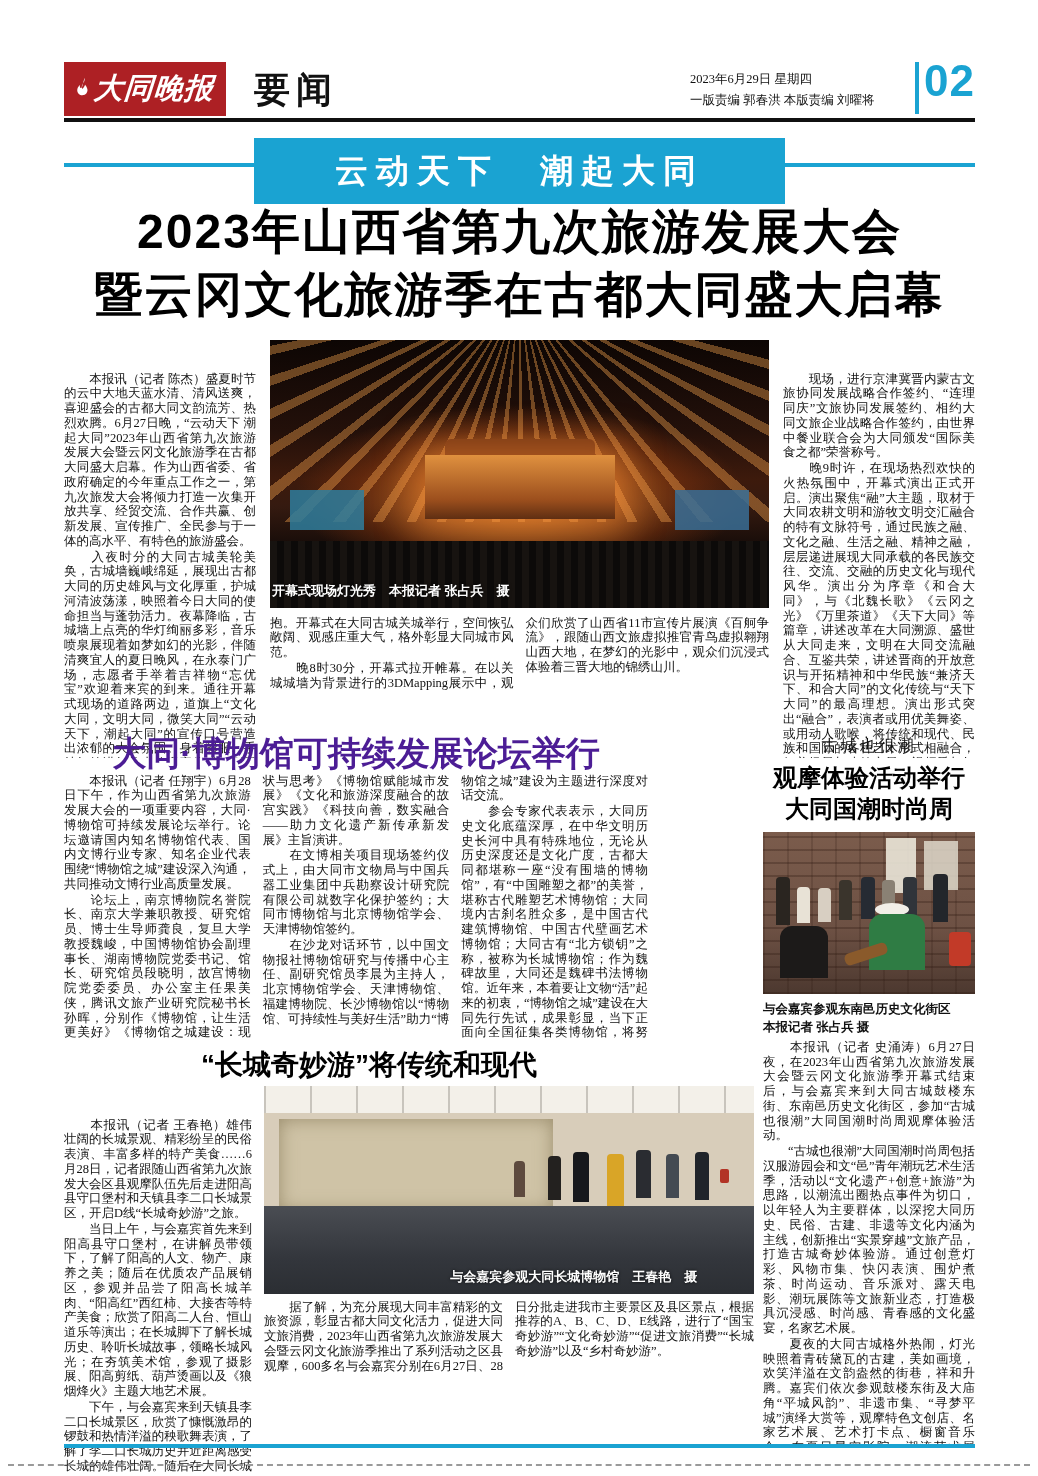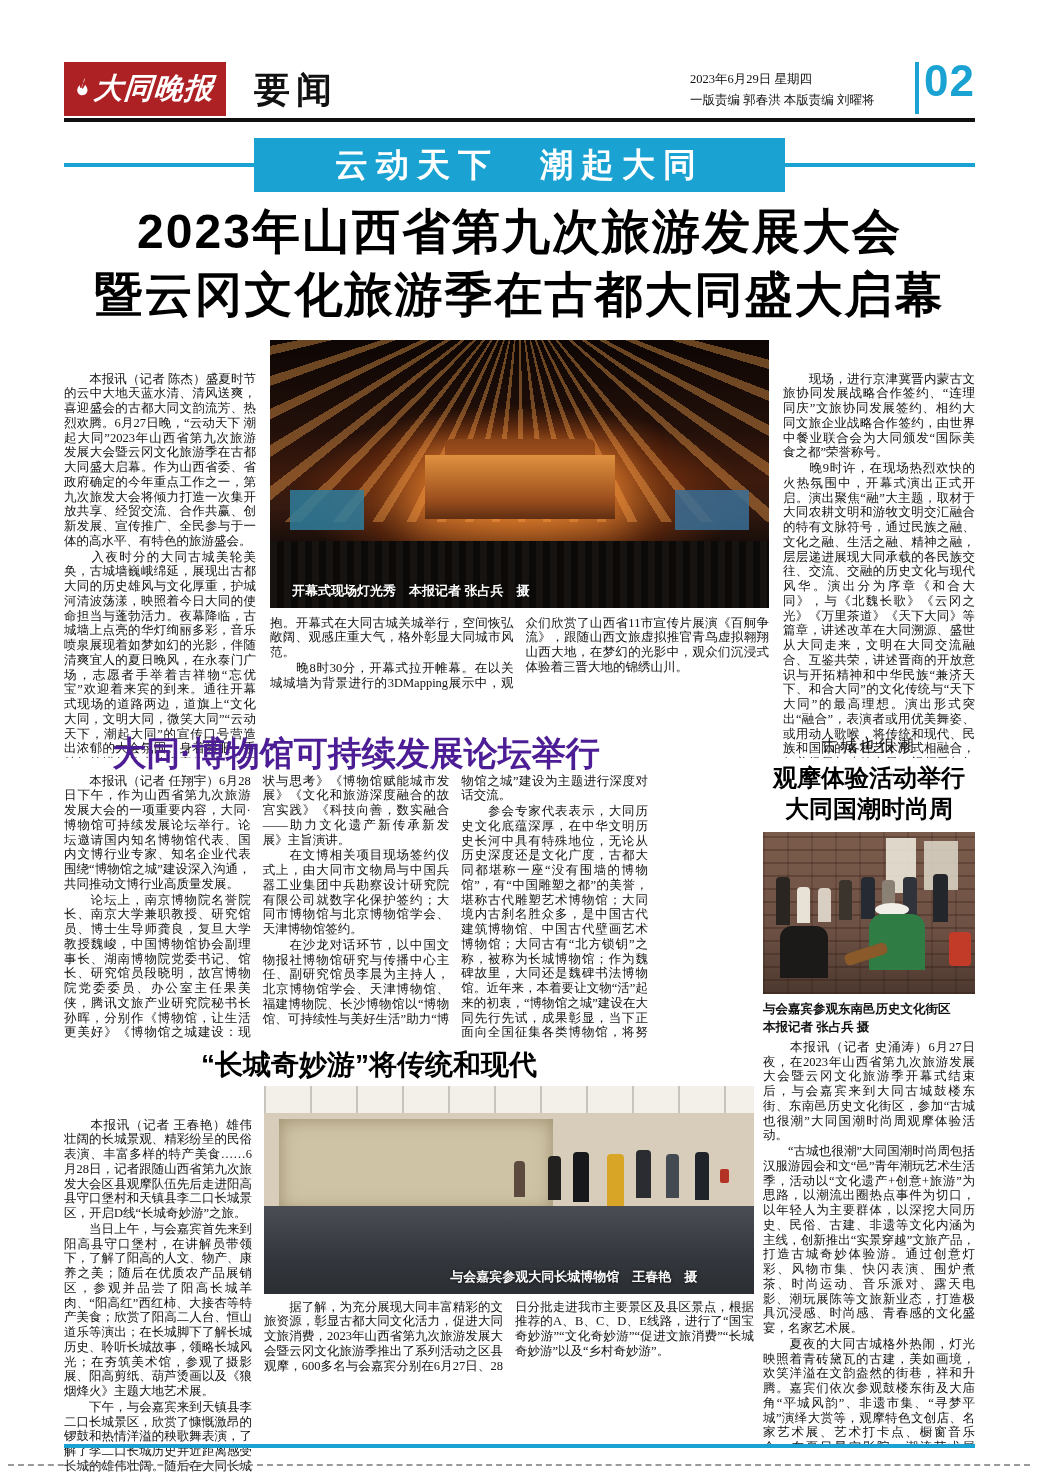--- a/index.html
+++ b/index.html
@@ -13,21 +13,21 @@
   .logo-text{font-size:29px;font-weight:bold;font-style:italic;letter-spacing:1px;transform:skewX(-4deg);}
   .section{position:absolute;left:190px;top:6px;font-size:36px;letter-spacing:6px;font-weight:bold;}
   .dateblock{position:absolute;left:626px;top:9px;font-size:12.5px;line-height:1.65;white-space:nowrap;}
   .vbar{position:absolute;right:56px;top:2px;width:4px;height:52px;background:#1AA3D2;}
   .pageno{position:absolute;right:0;top:-4px;font-size:44px;color:#1AA3D2;letter-spacing:1px;}
   .hd-rule{height:4px;background:#101010;}
   
   .banner{position:relative;margin-top:16px;height:54px;}
   .banner .line{position:absolute;top:25px;height:4px;background:#1AA3D2;width:192px;}
   .banner .line.l{left:0;} .banner .line.r{right:0;}
-  .banner-box{position:absolute;left:190px;width:531px;height:54px;background:#1AA3D2;color:#fff;
+  .banner-box{position:absolute;left:190px;width:531px;height:66px;background:#1AA3D2;color:#fff;
     display:flex;align-items:center;justify-content:center;font-size:33px;letter-spacing:8px;}
   
   .headline{margin-top:8px;text-align:center;font-size:48px;line-height:1.32;letter-spacing:2px;color:#000;}
   
   .bt{font-size:12.5px;line-height:1.18;text-align:justify;overflow:hidden;margin-top:32px;}
   .bt p{margin:0 0 1px 0;}
   
   .lead{margin-top:13px;display:grid;grid-template-columns:192px 1fr 192px;column-gap:14px;height:386px;}
   .lead .colL,.lead .colR{height:386px;}
   .ph1{position:relative;height:268px;overflow:hidden;background:
@@ -36,21 +36,21 @@
   .ph1-beams{position:absolute;left:-10%;right:-10%;top:-12%;height:80%;
     background:repeating-conic-gradient(from 135deg at 50% -6%,rgba(255,170,80,0) 0 4.5deg,rgba(255,170,80,.38) 4.5deg 6.5deg);}
   .ph1-gate{position:absolute;left:50%;top:43%;width:190px;height:64px;margin-left:-95px;
     background:linear-gradient(180deg,#e0913f,#9c4f1d 70%,#5f2e12);box-shadow:0 0 36px 14px rgba(255,140,50,.45);}
   .ph1-roof{position:absolute;left:50%;top:37%;width:150px;height:16px;margin-left:-75px;background:#6b3012;
     border-radius:6px 6px 0 0;}
   .ph1-scrL,.ph1-scrR{position:absolute;top:56%;width:74px;height:40px;background:#2f7e9e;opacity:.85;}
   .ph1-scrL{left:4%;} .ph1-scrR{right:4%;background:#3a6f96;}
   .ph1-crowd{position:absolute;left:0;right:0;bottom:0;height:25%;
     background:repeating-linear-gradient(90deg,#171310 0 7px,#0c0a09 7px 14px),#0c0a09;}
-  .ph-cap{position:absolute;left:22px;bottom:8px;color:#fff;font-size:13px;font-weight:bold;
+  .ph-cap{position:absolute;left:2px;bottom:8px;color:#fff;font-size:13px;font-weight:bold;
     text-shadow:0 0 3px rgba(0,0,0,.9);font-family:"Liberation Sans","DejaVu Sans",sans-serif;}
   .lead-mid-cols{margin-top:8px;height:110px;column-count:2;column-gap:12px;}
   
   .lower{margin-top:10px;display:flex;}
   .lower-left{width:690px;}
   .forum-title{width:584px;text-align:center;font-size:34px;line-height:34px;color:#4c1d95;}
   .forum-cols{margin-top:4px;width:584px;height:272px;column-count:3;column-gap:12px;}
   .gw-title{margin-top:2px;width:610px;text-align:center;font-size:28px;line-height:34px;color:#000;}
   .gw-body{margin-top:4px;display:flex;column-gap:12px;height:356px;}
   .gw-colL{width:188px;height:356px;}

